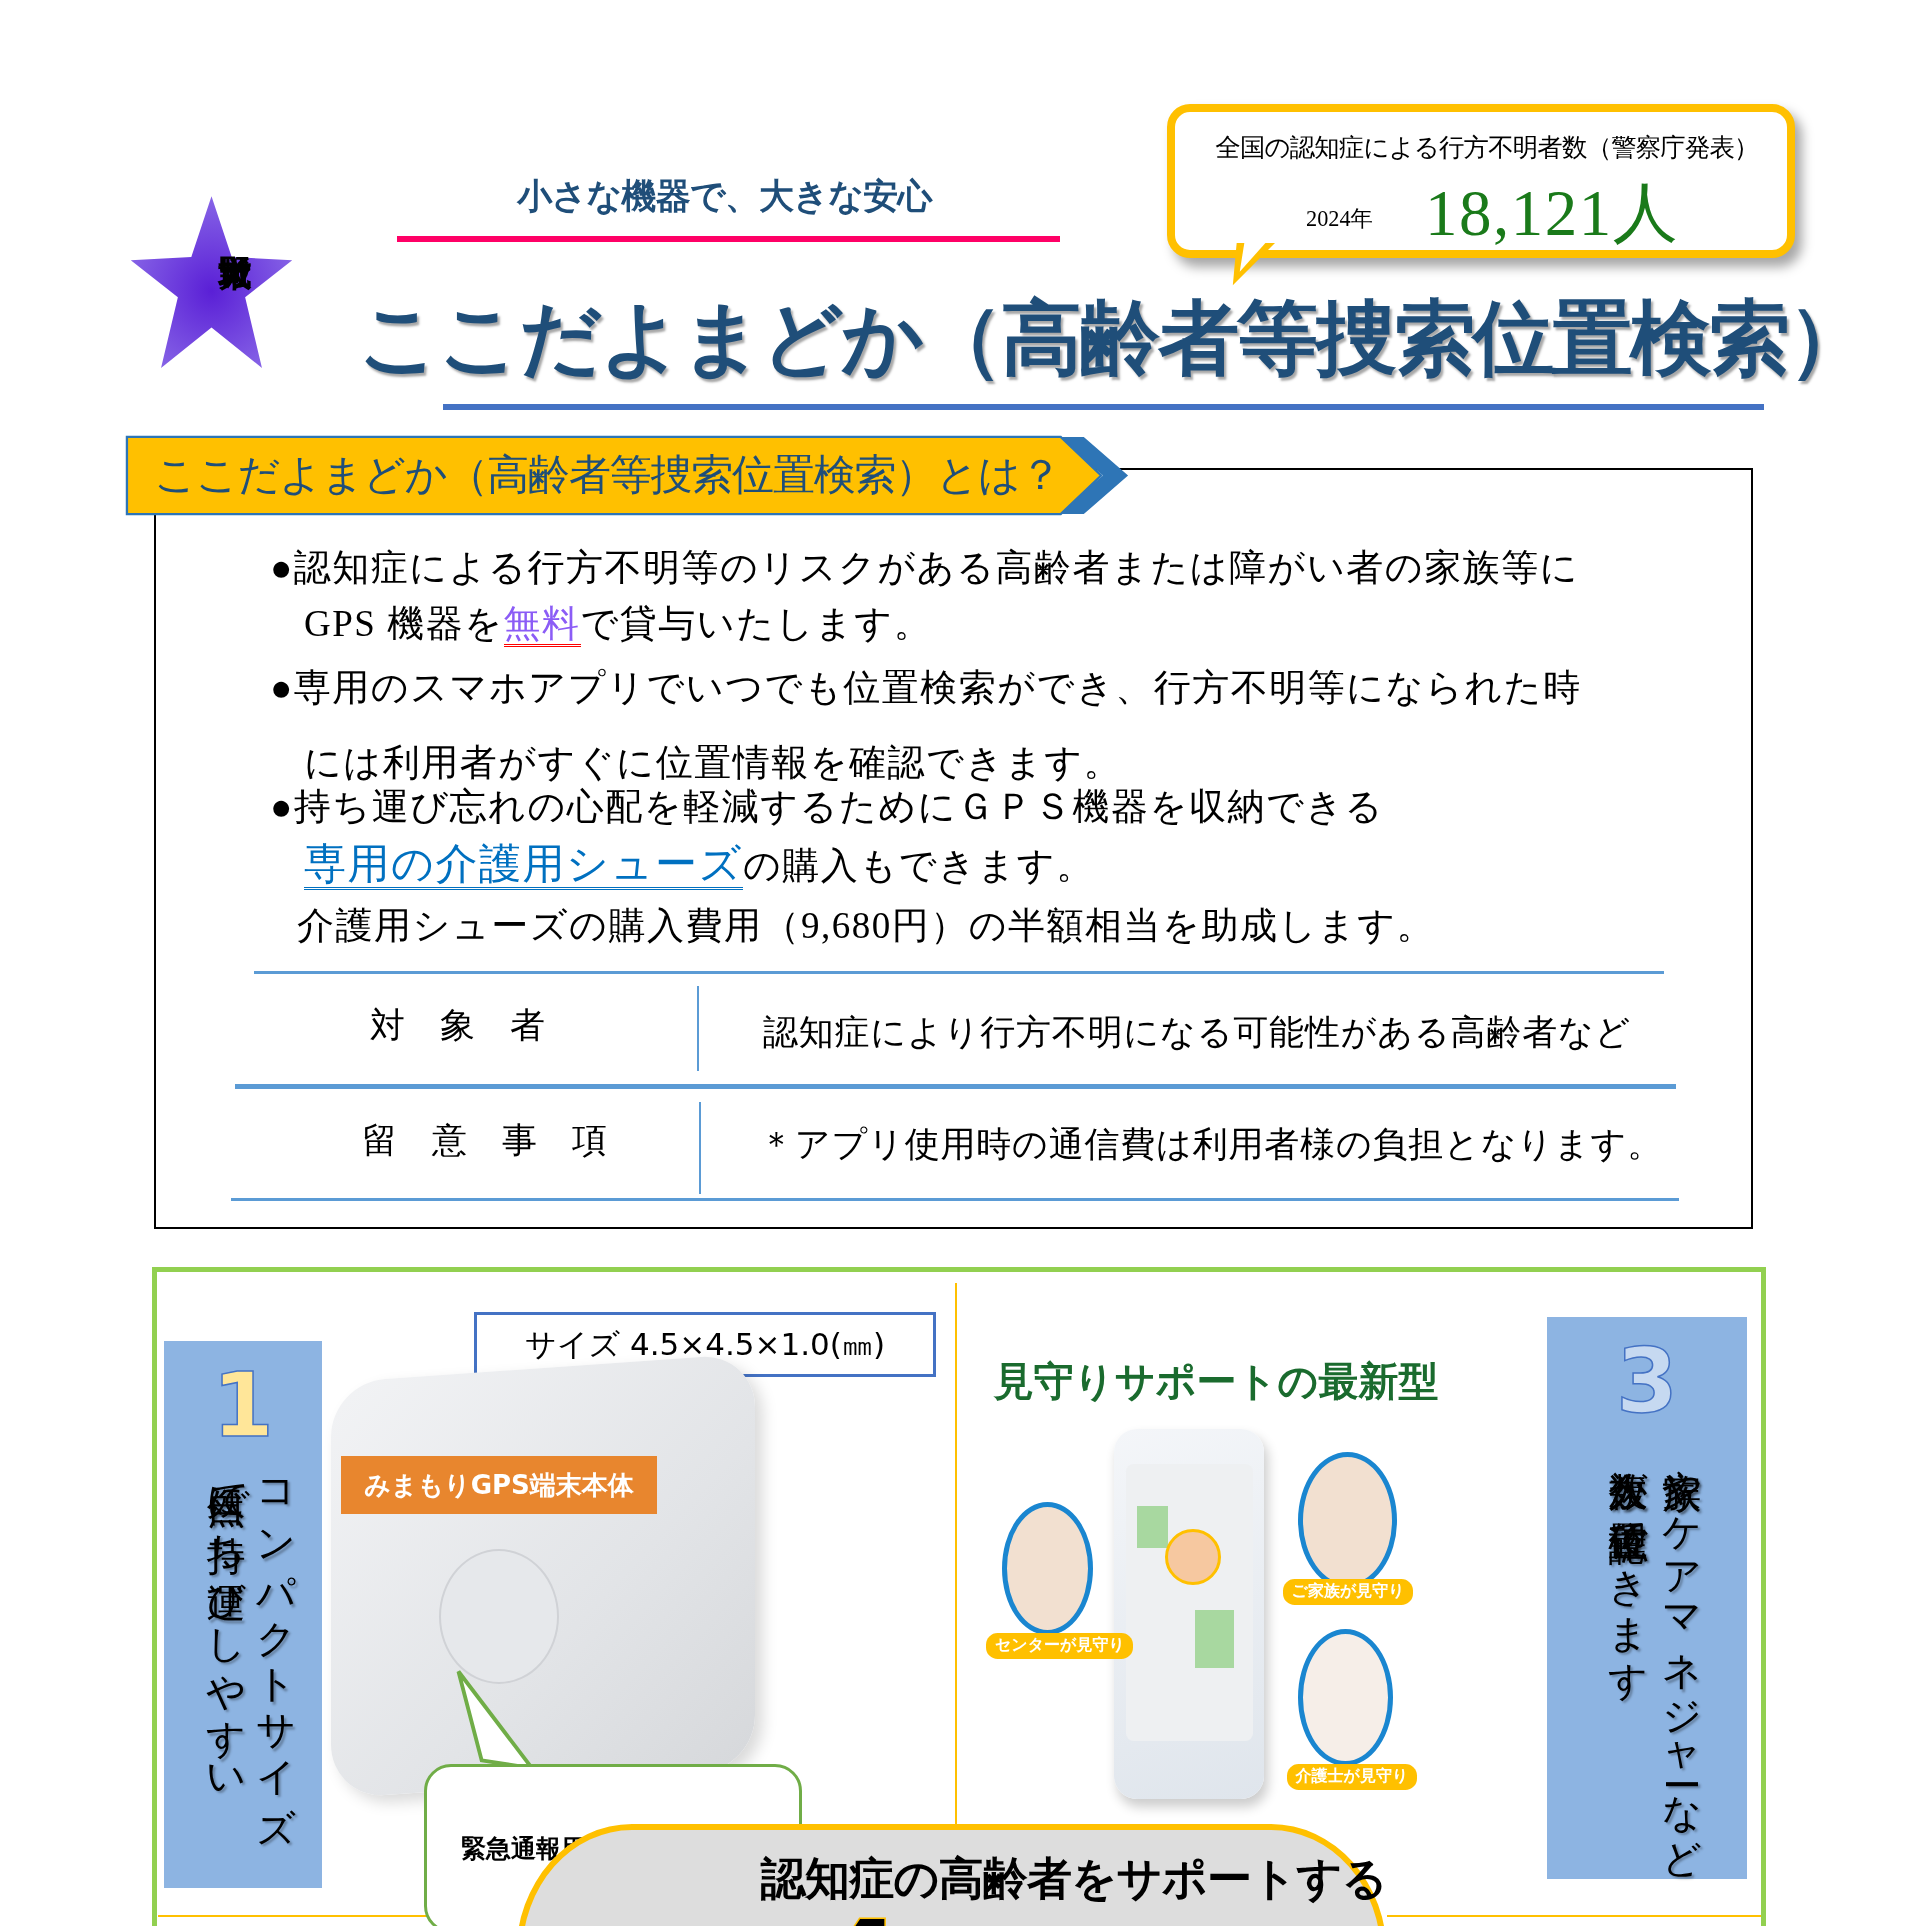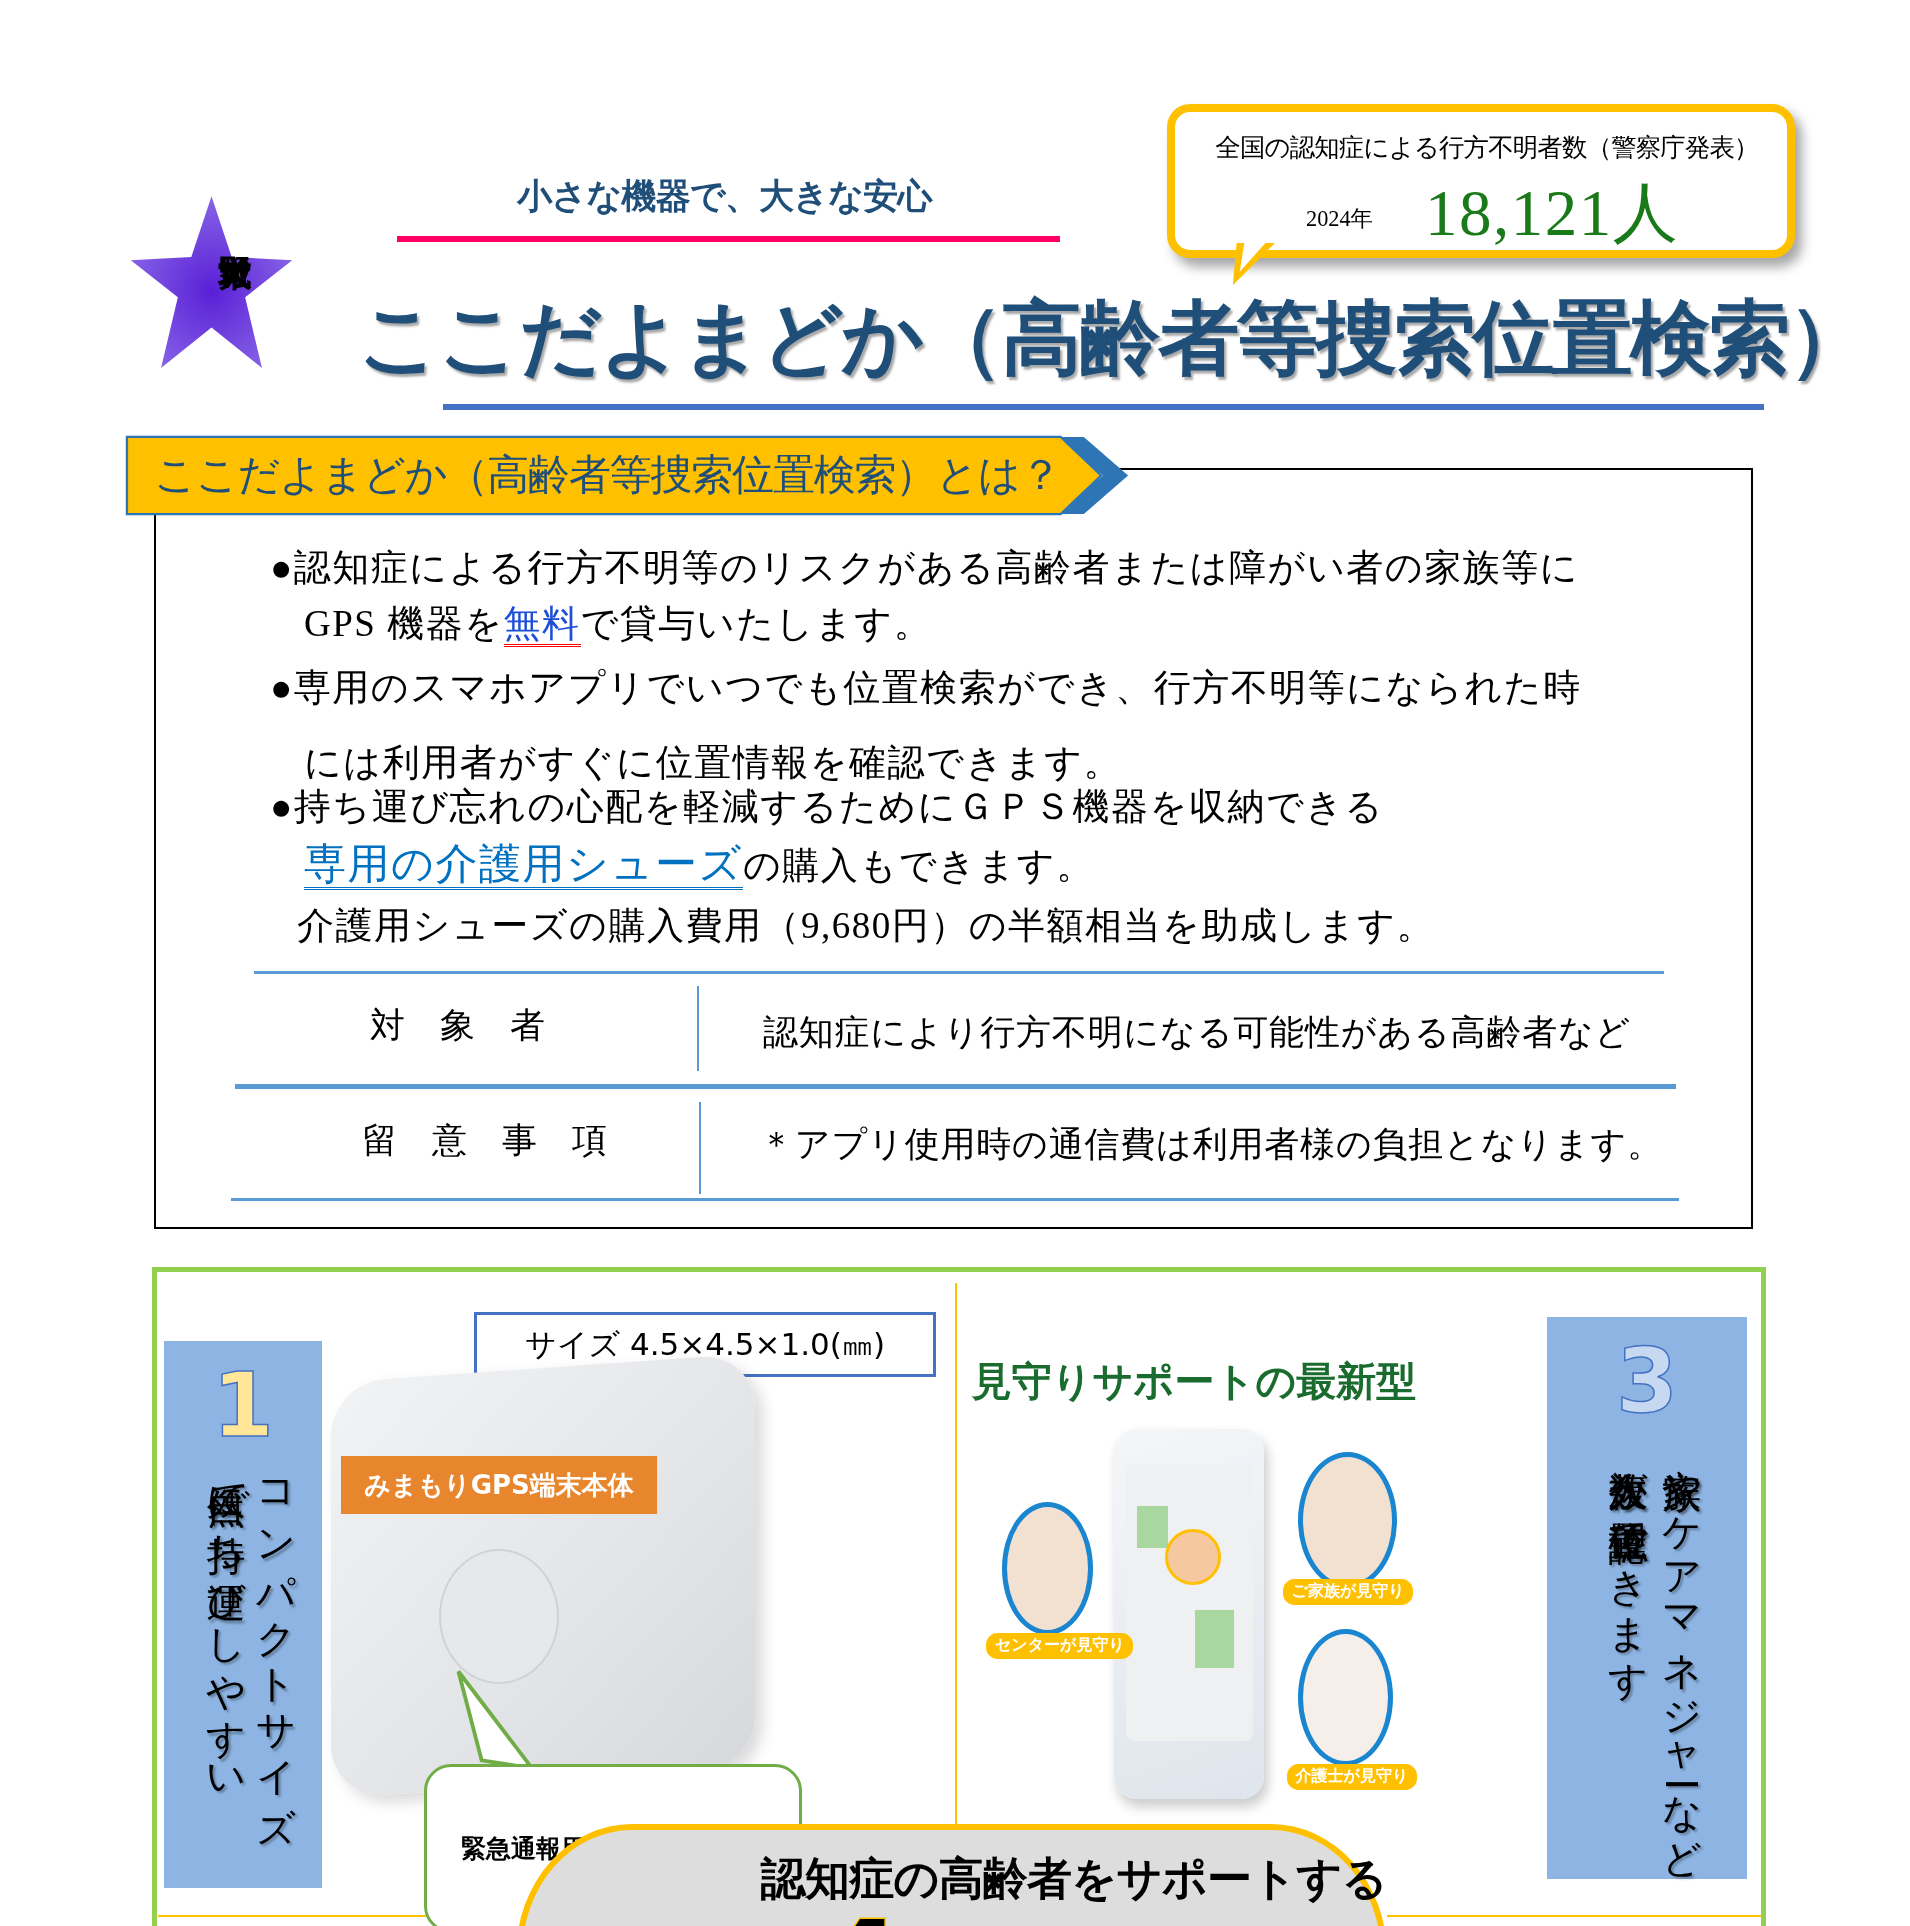--- a/index.html
+++ b/index.html
@@ -20,21 +20,21 @@
   .callout-label { left: 1198px; top: 131px; width: 578px; font-size: 25.4px; font-family: "Liberation Serif", "DejaVu Serif", serif; text-align: center; white-space: nowrap; letter-spacing: -0.8px; }
   .callout-year { left: 1306px; top: 204px; font-size: 22.3px; font-family: "Liberation Serif", "DejaVu Serif", serif; }
   .callout-value { left: 1425px; top: 169px; font-size: 65px; font-family: "Liberation Serif", "DejaVu Serif", serif; color: #1a7a1a; letter-spacing: 1.5px; white-space: nowrap; }
 
   
   .about-box { left: 154px; top: 468px; width: 1599px; height: 761px; border: 2.7px solid #000; box-sizing: border-box; }
   .about-tab { left: 125px; top: 435px; width: 1005px; height: 81px; }
   .about-tab-text { left: 154px; top: 447px; font-size: 42px; color: #1f4e79; font-family: "Liberation Serif", "DejaVu Serif", serif; white-space: nowrap; letter-spacing: -1.2px; }
 
   .body-line { font-size: 37px; font-family: "Liberation Serif", "DejaVu Serif", serif; white-space: nowrap; letter-spacing: 1.5px; }
-  .free { color: #1d4ed8; border-bottom: 3.9px double #ff0000; }
+  .free { color: #8b5cf6; border-bottom: 3.9px double #ff0000; }
   .shoes-link { color: #0070c0; border-bottom: 3.9px double #0070c0; font-size: 42px; }
 
   .row-line { height: 3.1px; background: #5b9bd5; }
   .row-divider { width: 1.5px; background: #5b9bd5; }
   .row-label { font-size: 35px; font-family: "Liberation Serif", "DejaVu Serif", serif; white-space: nowrap; }
   .row-value { font-size: 35px; font-family: "Liberation Serif", "DejaVu Serif", serif; white-space: nowrap; letter-spacing: 0.8px; }
 
   
   .points-box { left: 152px; top: 1267px; width: 1614px; height: 1250px; border: 5.4px solid #92d050; box-sizing: border-box; }
   .v-sep { width: 1.5px; background: #ffc000; }
@@ -45,21 +45,21 @@
   .point-text { position: absolute; writing-mode: vertical-rl; font-size: 39px; line-height: 46px; font-family: "DejaVu Serif", "Liberation Serif", serif; letter-spacing: 1.5px; text-shadow: 2.3px 2.3px 2.3px rgba(0,0,0,0.3); }
 
   .size-box { left: 474px; top: 1312px; width: 462px; height: 65px; border: 3.1px solid #4472c4; box-sizing: border-box; font-size: 31px; display: flex; align-items: center; justify-content: center; white-space: nowrap; }
 
   .gps-device { left: 331px; top: 1368px; width: 424px; height: 416px; border-radius: 54px; background: linear-gradient(135deg, #f2f3f5 0%, #e2e4e7 60%, #d6d8db 100%); box-shadow: 7.7px 7.7px 15.4px rgba(0,0,0,0.15); transform: skewY(-4deg); }
   .gps-label { left: 341px; top: 1456px; width: 316px; height: 58px; background: #e8862e; color: #fff; font-size: 26px; font-weight: bold; display: flex; align-items: center; justify-content: center; white-space: nowrap; }
   .gps-button { left: 439px; top: 1549px; width: 116px; height: 131px; border-radius: 50%; border: 2.3px solid #d0d2d6; background: #e6e8eb; }
   .gps-bubble { left: 424px; top: 1764px; width: 378px; height: 169px; border: 3.9px solid #70ad47; border-radius: 27px; background: #fff; box-sizing: border-box; display: flex; align-items: center; justify-content: center; font-size: 25px; font-weight: bold; white-space: nowrap; }
   .gps-bubble-tail { left: 443px; top: 1656px; width: 116px; height: 116px; }
 
-  .app-banner { left: 963px; top: 1356px; width: 462px; height: 50px; display: flex; align-items: center; justify-content: center; font-size: 40px; color: #1a6b2e; white-space: nowrap; font-weight: bold; }
+  .app-banner { left: 963px; top: 1356px; width: 462px; height: 50px; display: flex; align-items: center; font-size: 40px; color: #1a6b2e; white-space: nowrap; font-weight: bold; }
   .app-dash { height: 11.6px; width: 39px; background: #1a86d0; margin: 0 15.4px; }
   .app-image { left: 971px; top: 1406px; width: 474px; height: 424px; }
   .app-tag { position: absolute; background: #ffc000; color: #fff; font-size: 16px; font-weight: bold; padding: 2.3px 8.5px; border-radius: 11.6px; white-space: nowrap; }
 
   .center-pill { left: 516px; top: 1824px; width: 871px; height: 266px; border: 6.2px solid #ffc000; border-radius: 116px / 131px; background: #dddddd; box-sizing: border-box; }
   .center-l1 { left: 516px; top: 1849px; width: 871px; text-align: right; font-size: 45px; font-weight: bold; white-space: nowrap; letter-spacing: -0.8px; }
   .center-num { left: 821px; top: 1895px; font-size: 116px; font-weight: bold; color: #000; -webkit-text-stroke: 3.1px #ffc000; paint-order: stroke fill; }
 </style>
 </head>
 <body>

